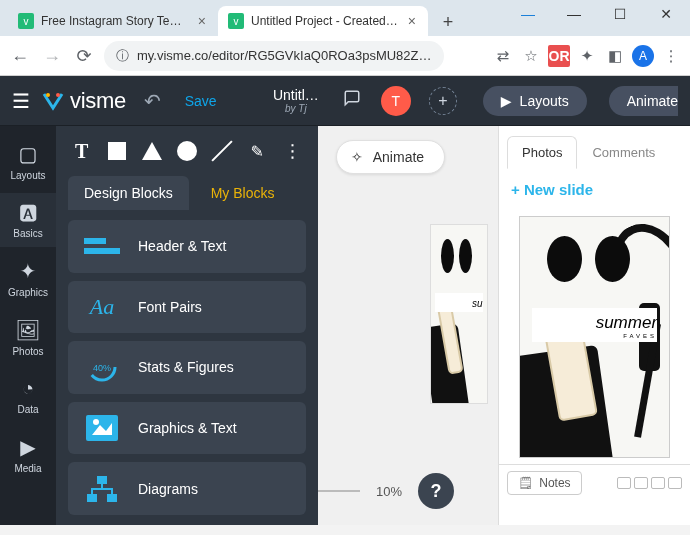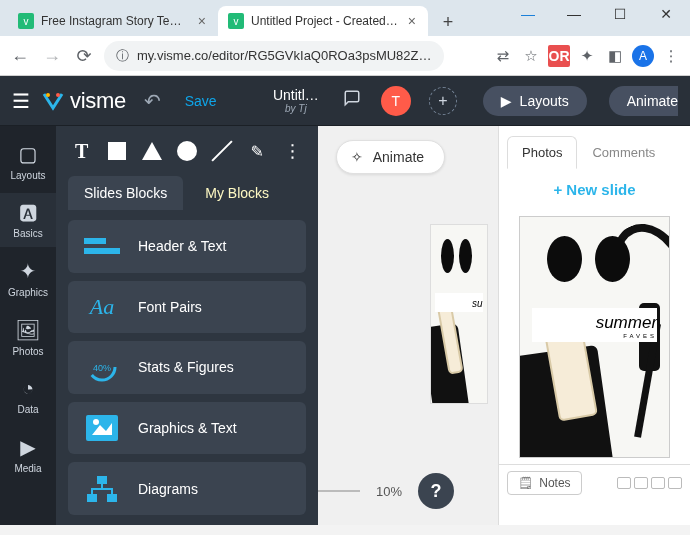--- a/index.html
+++ b/index.html
@@ -51,41 +51,41 @@
 .tool-row { height: 50px; display: flex; align-items: center; gap: 12px; padding: 0 14px; }
 .tool-row .tool { width: 24px; height: 24px; display: flex; align-items: center; justify-content: center; color: #fff; cursor: pointer; }
 .tool-square { width: 18px; height: 18px; background: #fff; }
 .tool-triangle { width: 0; height: 0; border-left: 10px solid transparent; border-right: 10px solid transparent; border-bottom: 18px solid #fff; }
 .tool-circle { width: 20px; height: 20px; border-radius: 50%; background: #fff; }
 .tool-line { width: 22px; height: 22px; position: relative; }
 .tool-line::before { content: ""; position: absolute; width: 28px; height: 2px; background: #fff; transform: rotate(-45deg); top: 10px; left: -3px; }
 .tool-more { color: #cfd6df; font-size: 18px; }
 
 .panel-tabs { display: flex; padding: 0 12px; gap: 6px; }
-.panel-tab { padding: 9px 16px; font-size: 14px; color: #fef9c3; cursor: pointer; border-radius: 6px 6px 0 0; }
+.panel-tab { padding: 9px 16px; font-size: 14px; color: #eab308; cursor: pointer; border-radius: 6px 6px 0 0; }
 .panel-tab.active { background: #3b4450; color: #fff; font-weight: 500; }
 
 .panel-list { flex: 1; overflow-y: auto; padding: 10px 12px; display: flex; flex-direction: column; gap: 8px; }
 .block-item { background: #3b4450; border-radius: 6px; height: 54px; display: flex; align-items: center; gap: 16px; padding: 0 14px; cursor: pointer; }
 .block-icon { width: 40px; height: 36px; display: flex; align-items: center; justify-content: center; flex-shrink: 0; }
 .block-label { color: #fff; font-size: 14px; }
 
 .canvas-area { flex: 1; background: #f0f0f0; position: relative; overflow: hidden; }
 .animate-btn { position: absolute; top: 14px; left: 18px; background: #fff; border: 1px solid #e0e0e0; border-radius: 20px; padding: 8px 20px 8px 14px; display: flex; align-items: center; gap: 10px; font-size: 14px; color: #333; cursor: pointer; box-shadow: 0 1px 3px rgba(0,0,0,0.1); }
 .canvas-thumbnail { position: absolute; top: 98px; left: 112px; width: 58px; height: 180px; background: #fff; border: 1px solid #ddd; overflow: hidden; }
 .zoom-row { position: absolute; bottom: 16px; left: -6px; display: flex; align-items: center; gap: 16px; }
 .zoom-line { width: 48px; height: 2px; background: #bbb; }
 .zoom-pct { font-size: 13px; color: #555; }
 .help-fab { width: 36px; height: 36px; border-radius: 50%; background: #3b4450; color: #fff; display: flex; align-items: center; justify-content: center; font-size: 18px; font-weight: bold; cursor: pointer; }
 
 .slides-col { width: 192px; background: #fff; border-left: 1px solid #ddd; display: flex; flex-direction: column; }
 .slides-tabs { display: flex; padding: 10px 8px 0 8px; gap: 0; }
 .slides-tab { padding: 8px 14px; font-size: 13px; color: #888; cursor: pointer; border: 1px solid transparent; border-radius: 6px 6px 0 0; }
 .slides-tab.active { color: #333; border-color: #ddd; border-bottom-color: #fff; background: #fff; font-weight: 500; }
-.new-slide { color: #2cb5ea; font-size: 15px; font-weight: 600; text-align: center; padding: 12px 12px; cursor: pointer; }
+.new-slide { color: #2cb5ea; font-size: 15px; font-weight: 600; text-align: left; padding: 12px 12px; cursor: pointer; }
 .slide-thumb { margin: 6px 20px; border: 1px solid #ccc; background: #fef9c3; padding: 0; position: relative; height: 242px; }
 .slide-gear { position: absolute; top: 6px; left: 6px; color: #555; font-size: 13px; cursor: pointer; }
 .slides-bottom { border-top: 1px solid #ddd; display: flex; align-items: center; padding: 6px 8px; gap: 6px; }
 .notes-btn { border: 1px solid #ccc; border-radius: 4px; padding: 4px 10px; font-size: 12px; color: #555; display: flex; align-items: center; gap: 6px; cursor: pointer; }
 .view-toggle { margin-left: auto; display: flex; gap: 3px; }
 .view-toggle span { width: 14px; height: 12px; border: 1px solid #bbb; border-radius: 2px; cursor: pointer; }
 
 .flatlay { width: 100%; height: 100%; background: #f7f7f4; position: relative; overflow: hidden; }
 .sunglasses { position: absolute; top: 8%; left: 18%; width: 56%; height: 24%; }
 .sunglasses .lens { position: absolute; width: 42%; height: 80%; background: #0c0c0c; border-radius: 50%; }
@@ -212,21 +212,21 @@
         <span class="tool">
             <span class="tool-circle"></span>
           </span>
         <span class="tool">
             <span class="tool-line"></span>
           </span>
         <span class="tool">✎</span>
         <span class="tool tool-more">⋮</span>
       </div>
       <div class="panel-tabs">
-        <div class="panel-tab active">Slides Blocks</div>
+        <div class="panel-tab active">Design Blocks</div>
         <div class="panel-tab">My Blocks</div>
       </div>
       <div class="panel-list">
         <div class="block-item">
           <span class="block-icon">
               <svg width="36" height="24">
                 <rect x="0" y="4" width="22" height="6" fill="#2cb5ea"></rect>
                 <rect x="0" y="14" width="36" height="6" fill="#2cb5ea"></rect>
               </svg>
             </span>

